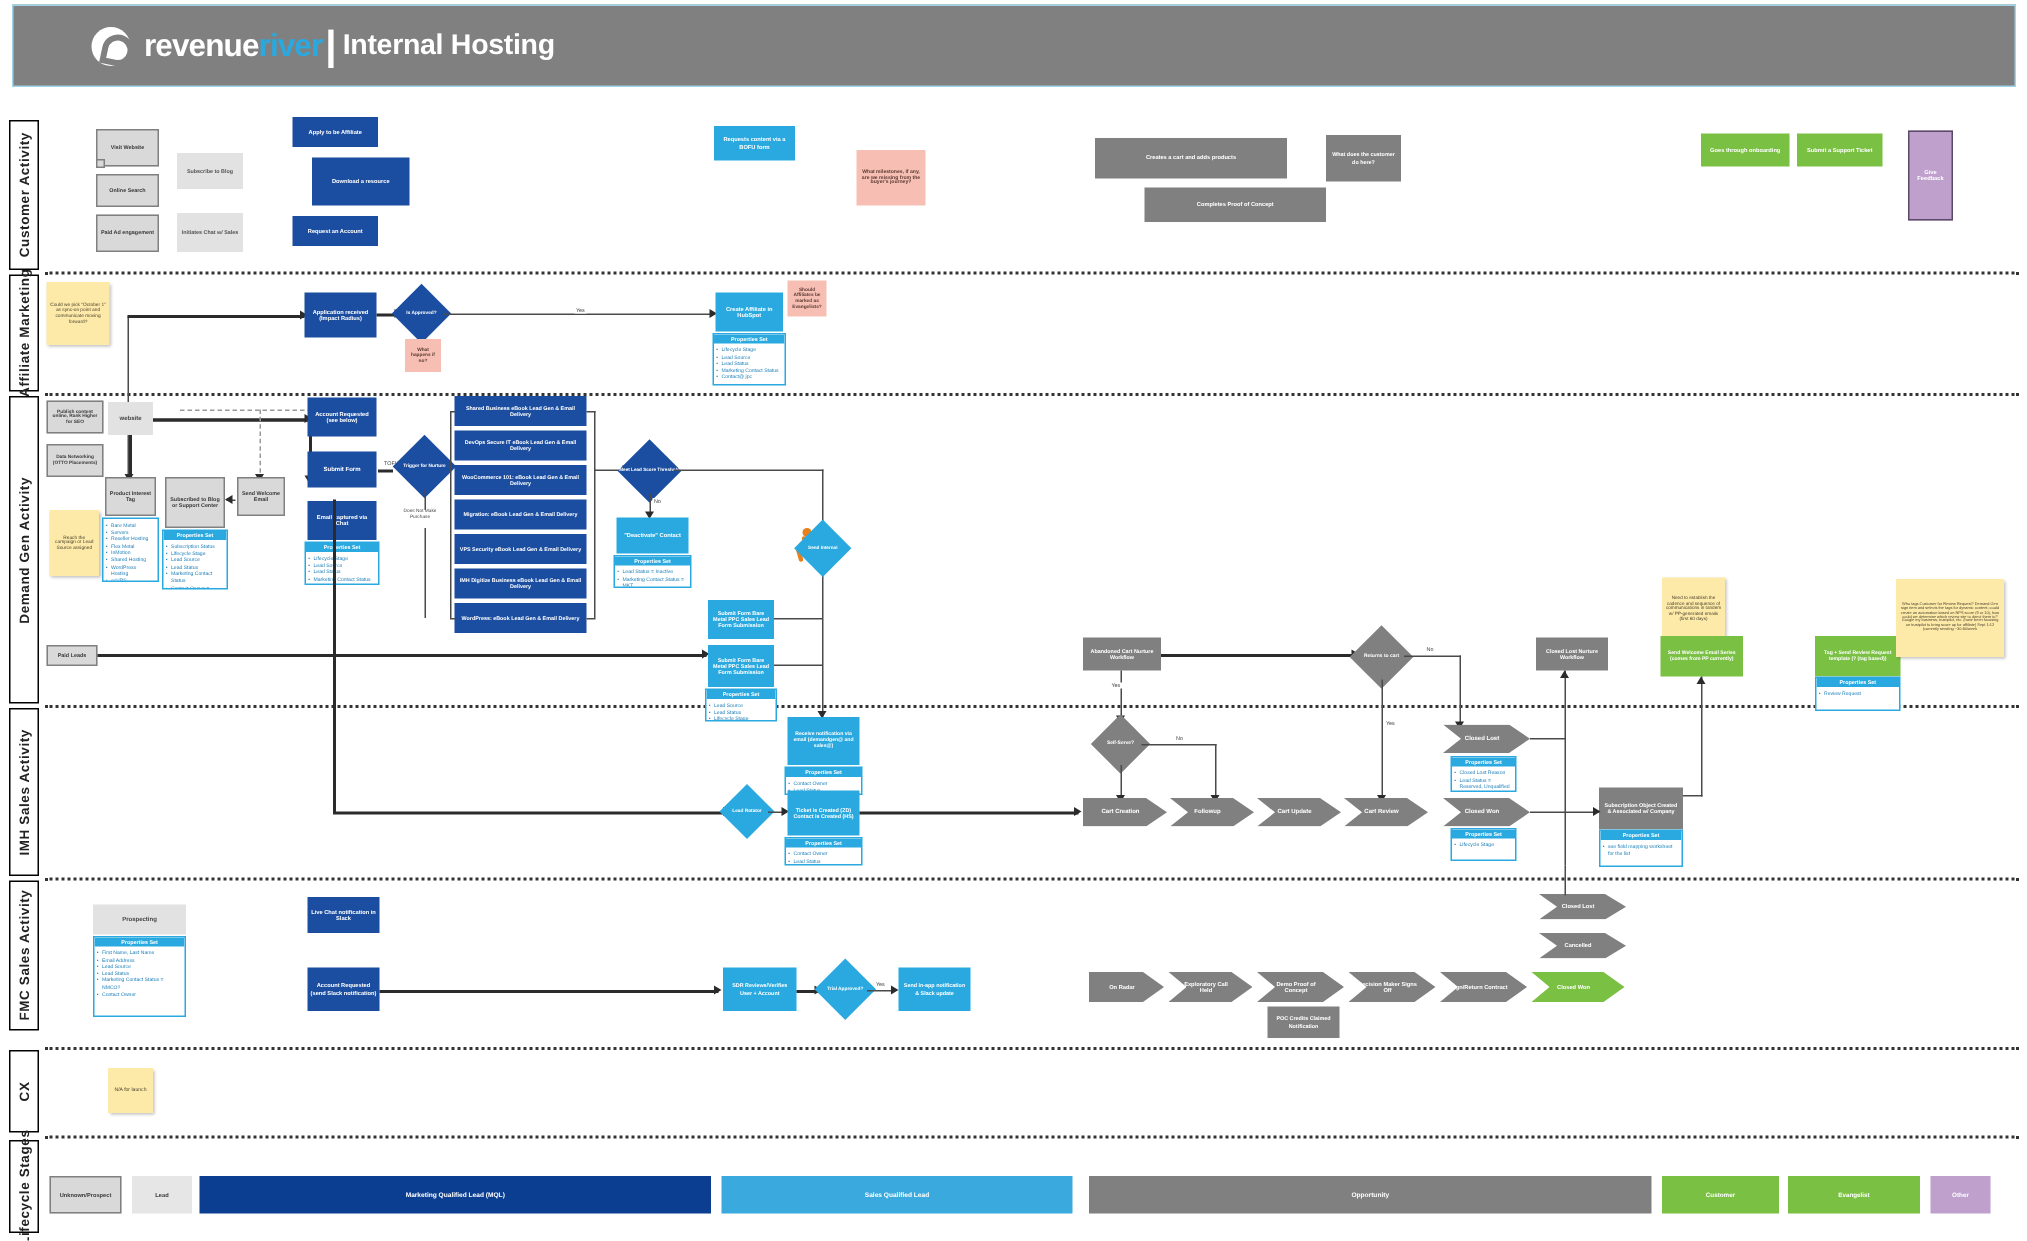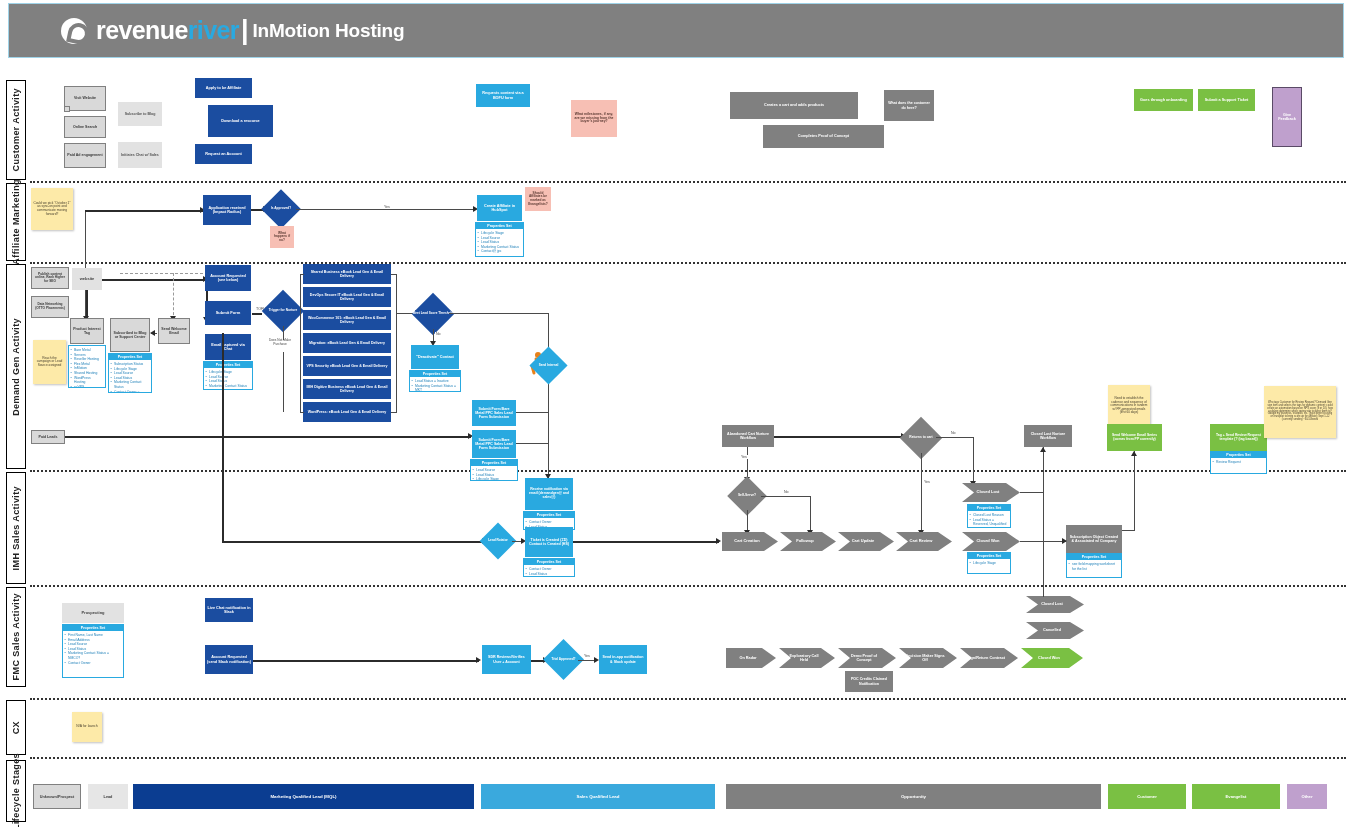--- a/index.html
+++ b/index.html
@@ -14,21 +14,21 @@
 
   
   .header {
     position:absolute; left:8px; top:3px; width:1336px; height:55px;
     background:#808080; border:1px solid #9fd3e8;
     display:flex; align-items:center; padding-left:52px;
   }
   .logo-mark { width:26px; height:26px; border-radius:50%; background:#ffffff; position:relative; margin-right:9px; }
   .logo-mark::after{ content:""; position:absolute; left:7px; top:5px; width:13px; height:13px;
       border:4px solid #808080; border-radius:50% 50% 50% 0; transform:rotate(12deg); }
-  .logo-text { font-size:25px; font-weight:bold; letter-spacing:-0.6px; }
+  .logo-text { font-size:21px; font-weight:bold; letter-spacing:-0.6px; }
   .lt-rev { color:#ffffff; }
   .lt-riv { color:#29a9e0; }
   .logo-bar { color:#ffffff; font-weight:bold; font-size:27px; margin:0 4px 0 2px;}
   .brand-sub { color:#ffffff; font-size:19px; font-weight:bold; letter-spacing:-0.2px; }
 
   
   .lane-label {
     position:absolute; border:1.5px solid #000; background:#fff;
     display:flex; align-items:center; justify-content:center;
   }
@@ -118,21 +118,21 @@
 <body>
 
 <div id="canvas">
 
   <div class="header">
     <div class="logo-mark"></div>
     <div class="logo-text">
       <span class="lt-rev">revenue</span><span class="lt-riv">river</span>
     </div>
     <div class="logo-bar">|</div>
-    <div class="brand-sub">InMotion Hosting</div>
+    <div class="brand-sub">Internal Hosting</div>
   </div>
 
   <div class="lane-label" style="left:6px;top:80px;width:20px;height:100px;">
       <span>Customer Activity</span>
     </div>
   <div class="lane-label" style="left:6px;top:183px;width:20px;height:78px;">
       <span>Affiliate Marketing</span>
     </div>
   <div class="lane-label" style="left:6px;top:264px;width:20px;height:205px;">
       <span>Demand Gen Activity</span>

